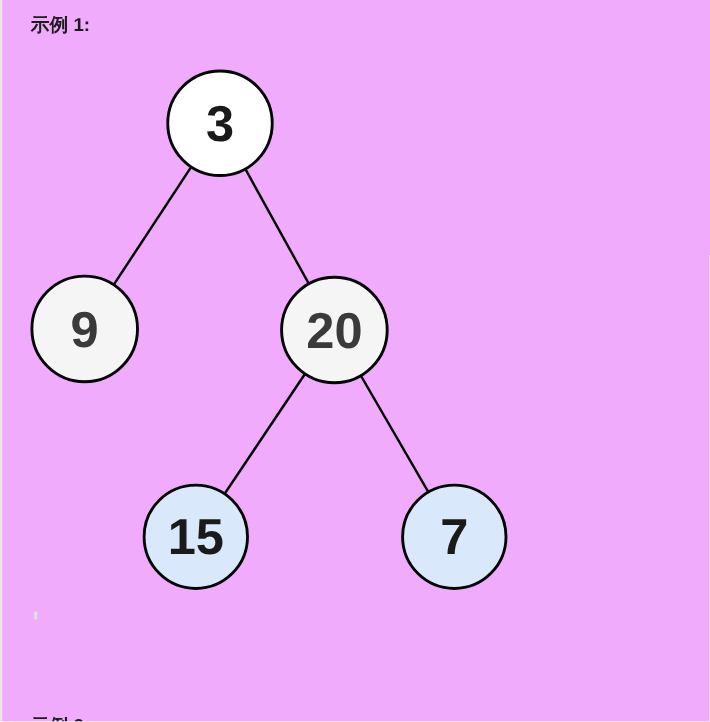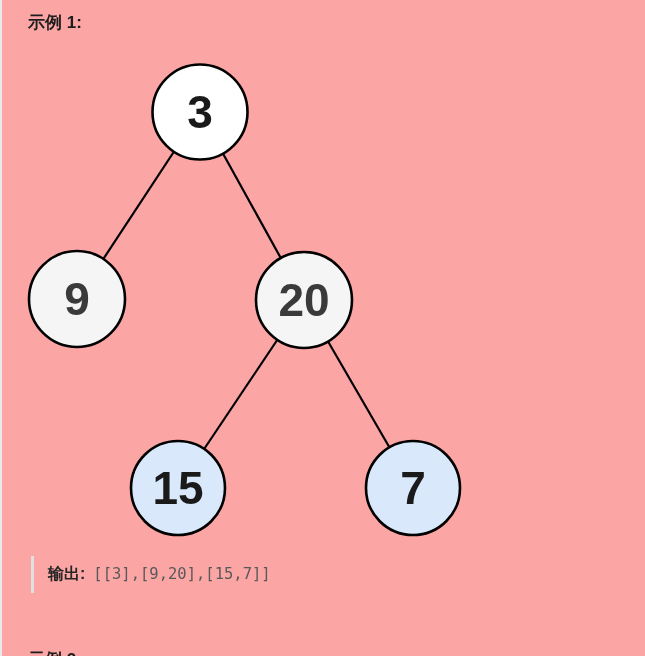--- a/index.html
+++ b/index.html
@@ -5,21 +5,21 @@
   * { margin: 0; padding: 0; box-sizing: border-box; }
   html, body {
     width: 645px; height: 656px;
     background: #ffffff;
     font-family: "Liberation Sans", sans-serif;
     overflow: hidden;
   }
   .page {
     position: relative;
     width: 645px; height: 656px;
-    background: #fca5a5;
+    background: #f0abfc;
     overflow: hidden;
   }
   .page-left-rule {
     position: absolute;
     left: 0; top: 0;
     width: 2px; height: 100%;
     background: #e9e9e9;
   }
   .example-heading {
     position: absolute;
@@ -103,20 +103,17 @@
       <text class="node-text" x="178" y="504" fill="#1a1a1a">15</text>
     </g>
 
     <g>
       <circle cx="413" cy="488" r="47" stroke="#000000" stroke-width="2.6" fill="#dae8fc"></circle>
       <text class="node-text" x="413" y="504" fill="#1a1a1a">7</text>
     </g>
   </svg>
 
   <div class="example-block">
-    <div class="io-line">
-      <span class="io-label">输出:</span><span class="io-code">[[3],[9,20],[15,7]]</span>
-    </div>
   </div>
 
   <h3 class="example-heading example-heading-2">示例 2:</h3>
 
 </div>
 
 </body></html>

